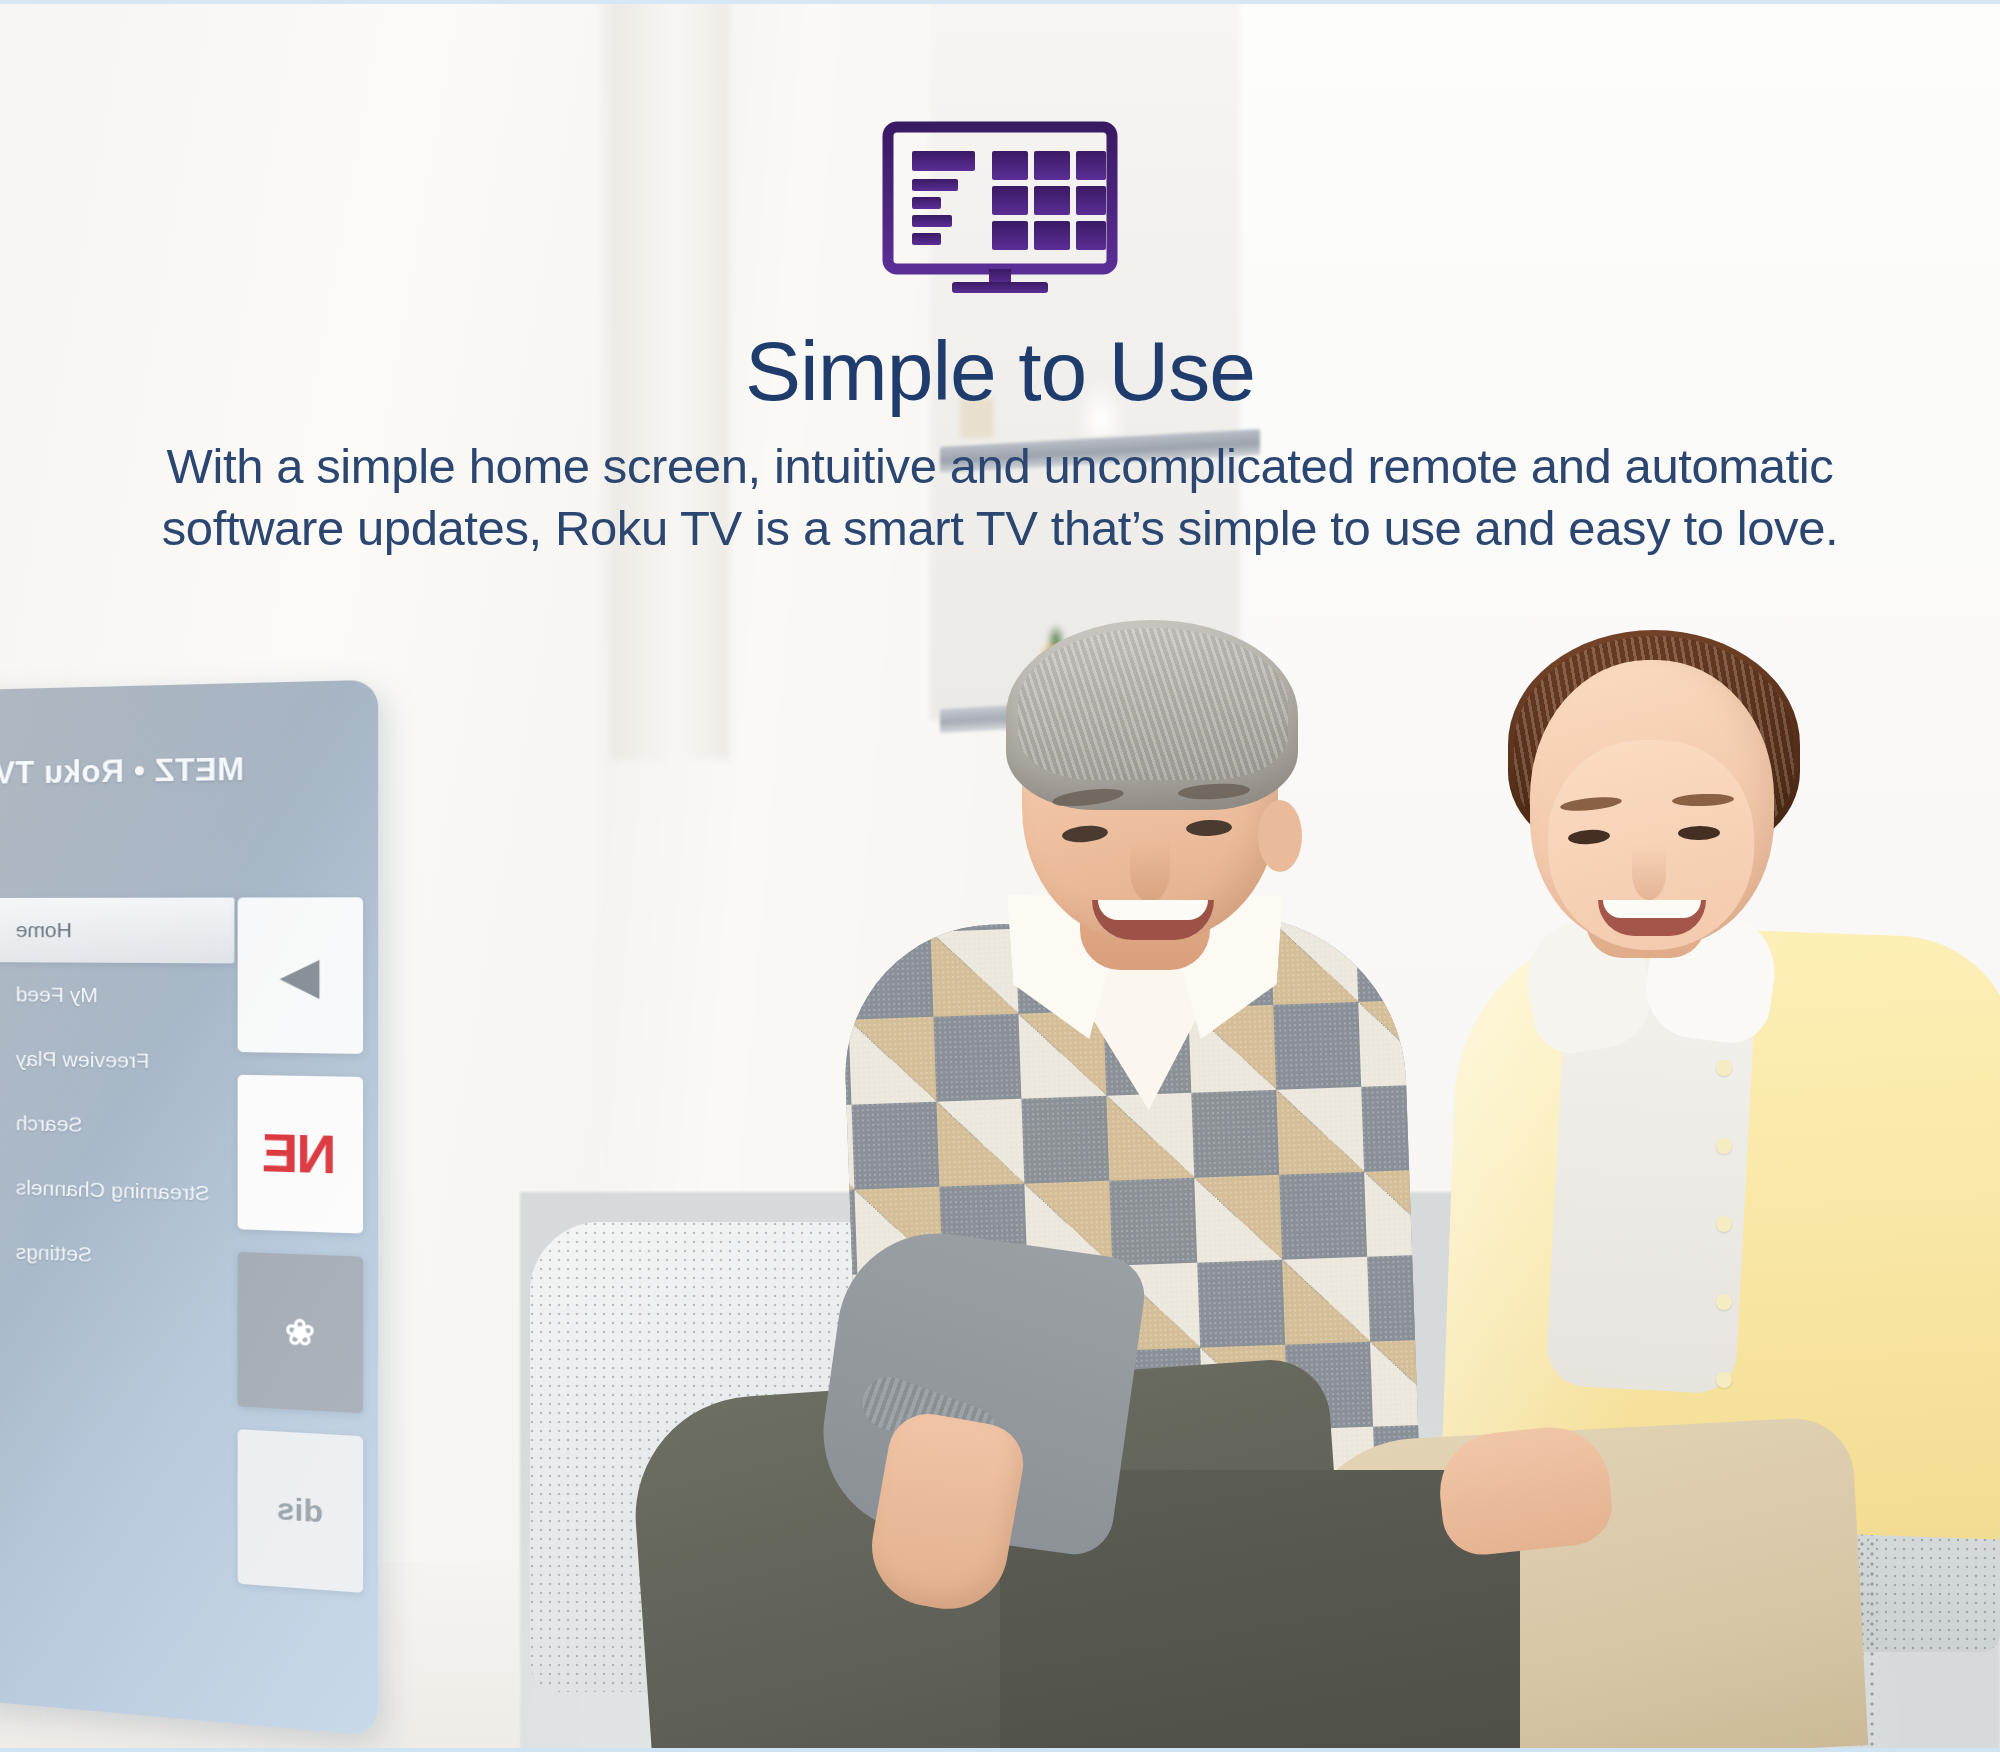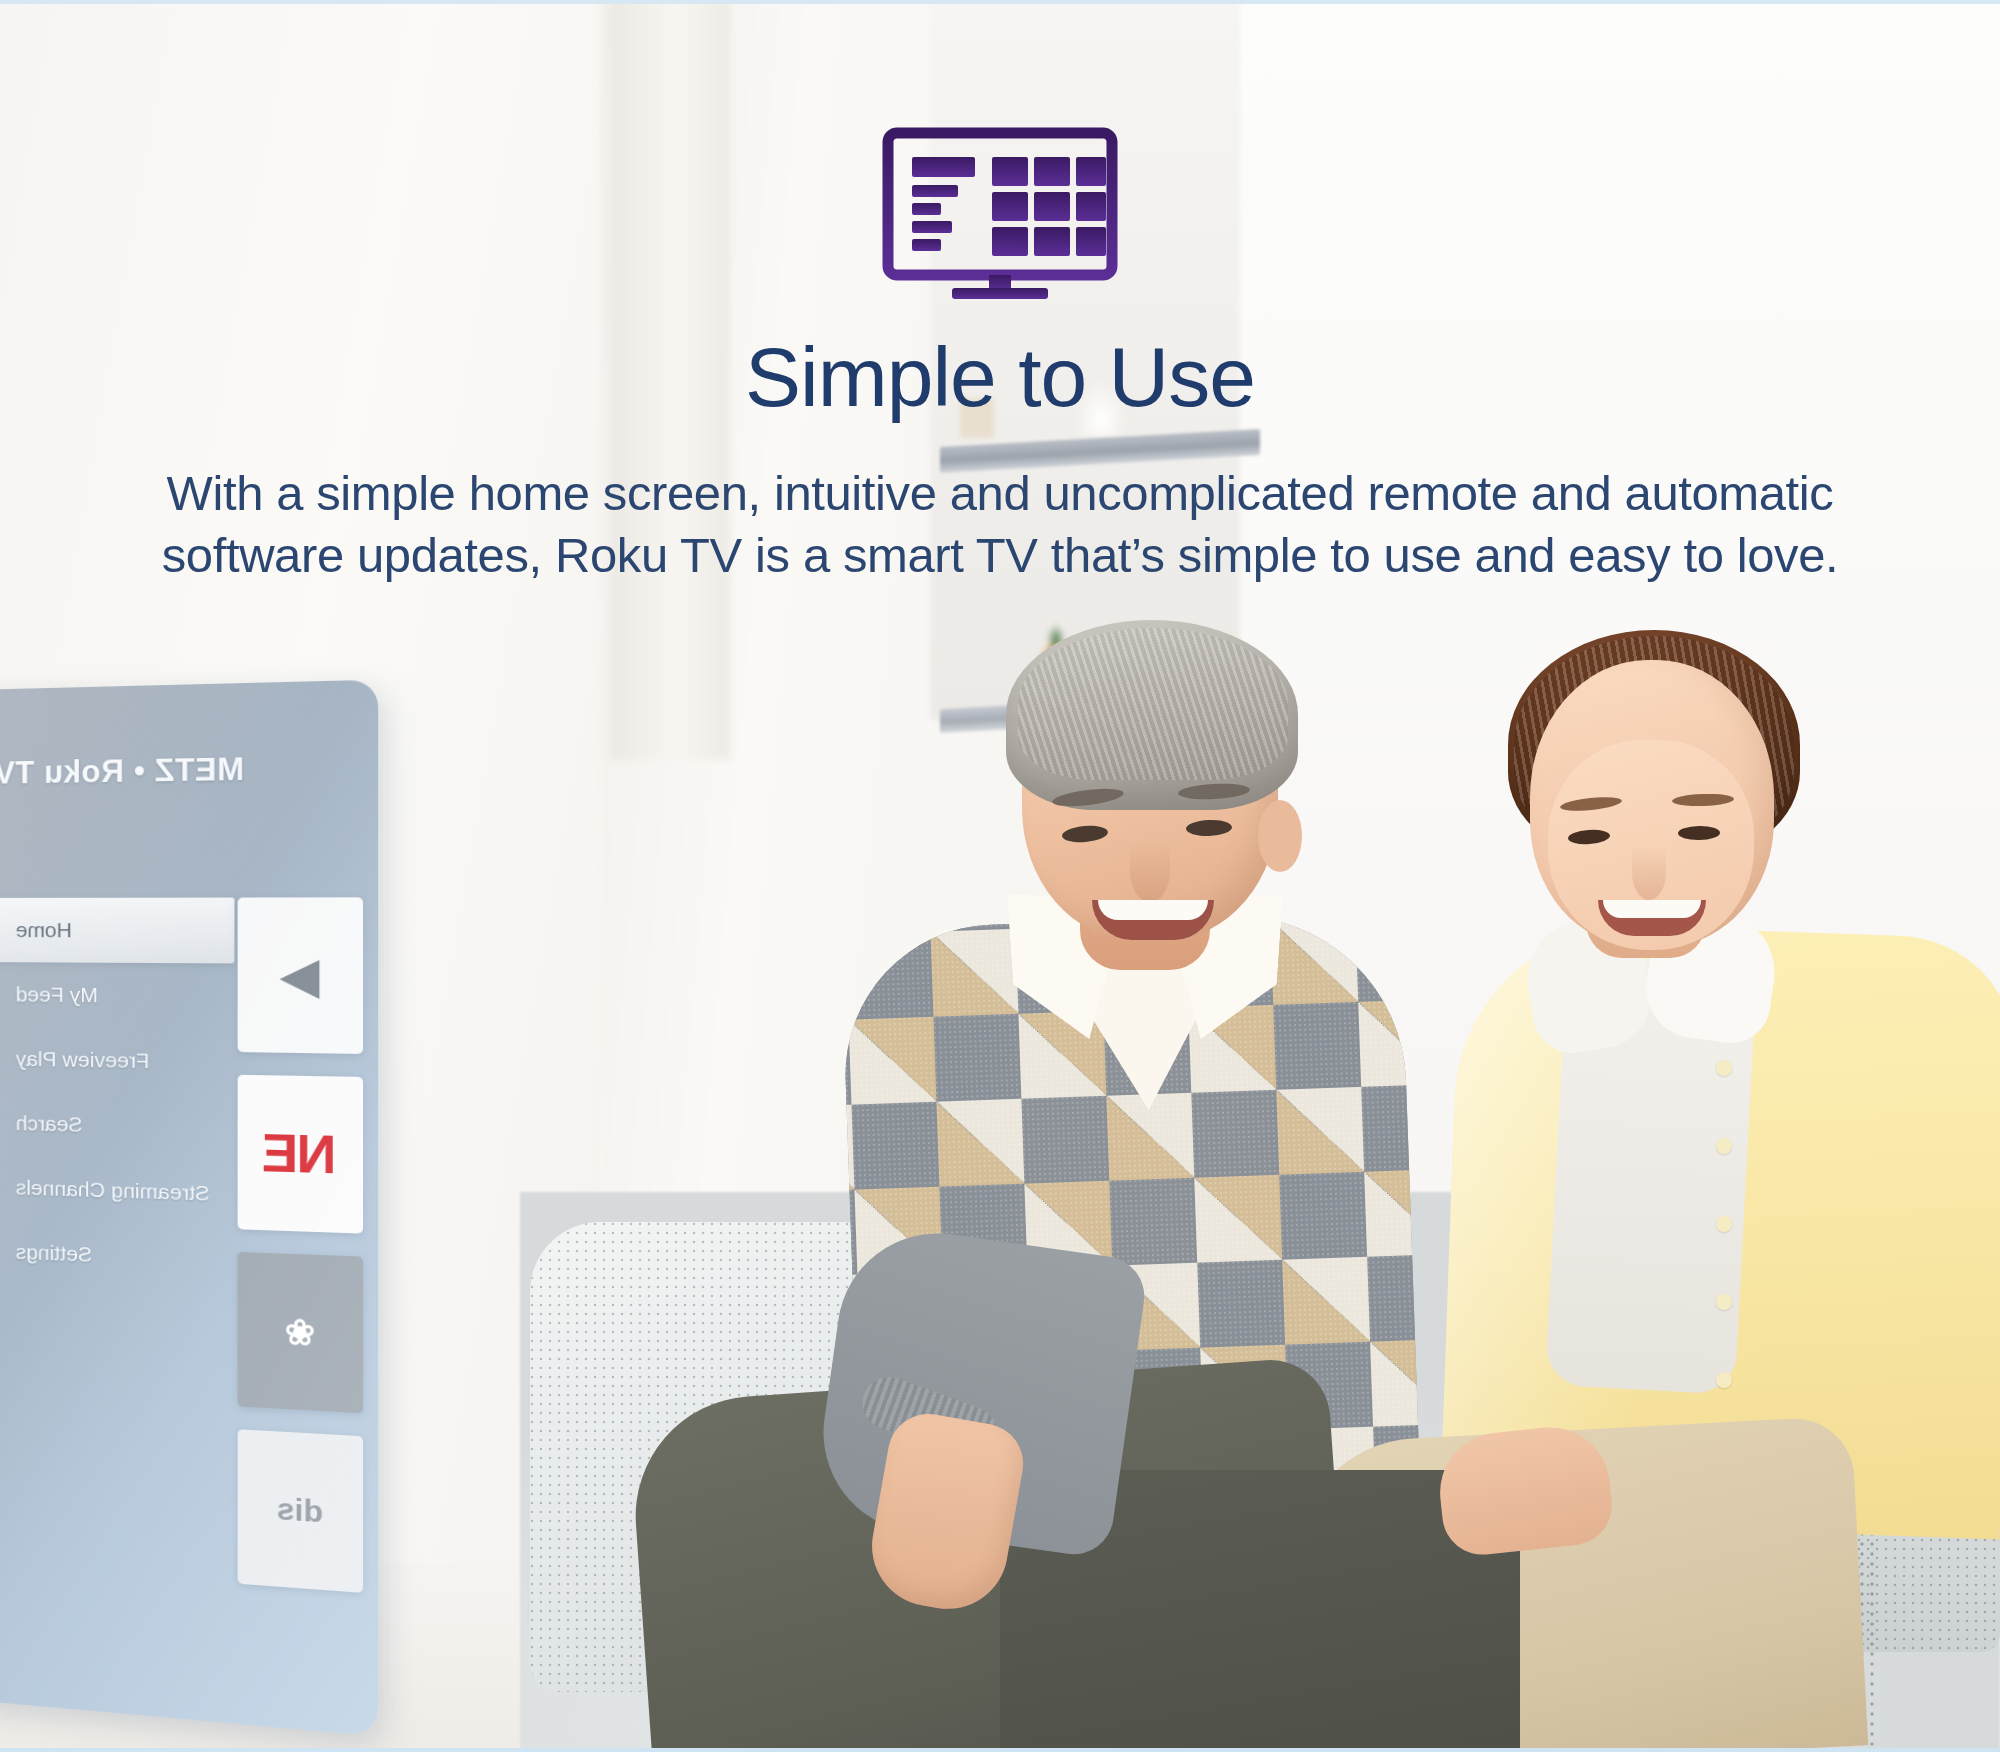--- a/index.html
+++ b/index.html
@@ -588,36 +588,36 @@
     overflow: hidden;
   }
   .tile-1 { background: #f7f8f9; color: #7d868f; font-size: 46px; }
   .tile-2 { background: #fbfbfb; color: #d8242c; font-size: 52px; letter-spacing: -2px; }
   .tile-3 { background: #9aa3ad; color: #ffffff; font-size: 34px; }
   .tile-4 { background: #e9ecef; color: #8b949d; font-size: 30px; }
 
   
   .hero {
     position: absolute;
-    left: 0; top: 9px;
+    left: 0; top: 3px;
     width: 2000px;
     padding-top: 118px;
     text-align: center;
     z-index: 20;
   }
   .tv-icon { display: block; margin: 0 auto 28px; }
   .hero-title {
     font-size: 84px;
     font-weight: 400;
     color: #1f3c6d;
     letter-spacing: -1px;
     line-height: 1.05;
   }
   .hero-body {
-    margin: 42px auto 0;
+    margin: 21px auto 0;
     width: 1830px;
     font-size: 49px;
     font-weight: 400;
     line-height: 1.26;
     color: #2b4670;
     letter-spacing: -0.4px;
   }
 
   .topline {
     position: absolute;

